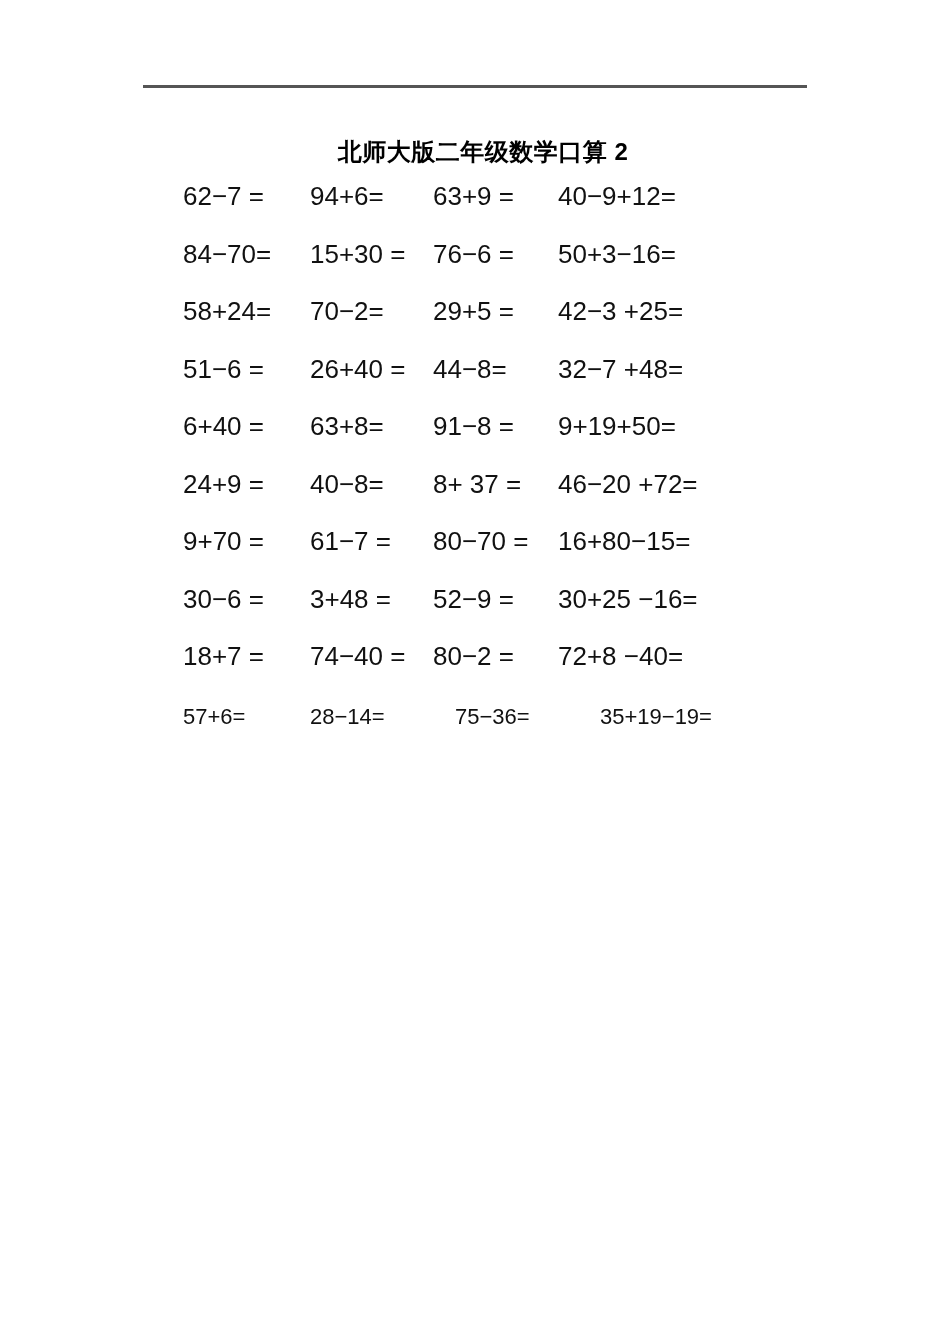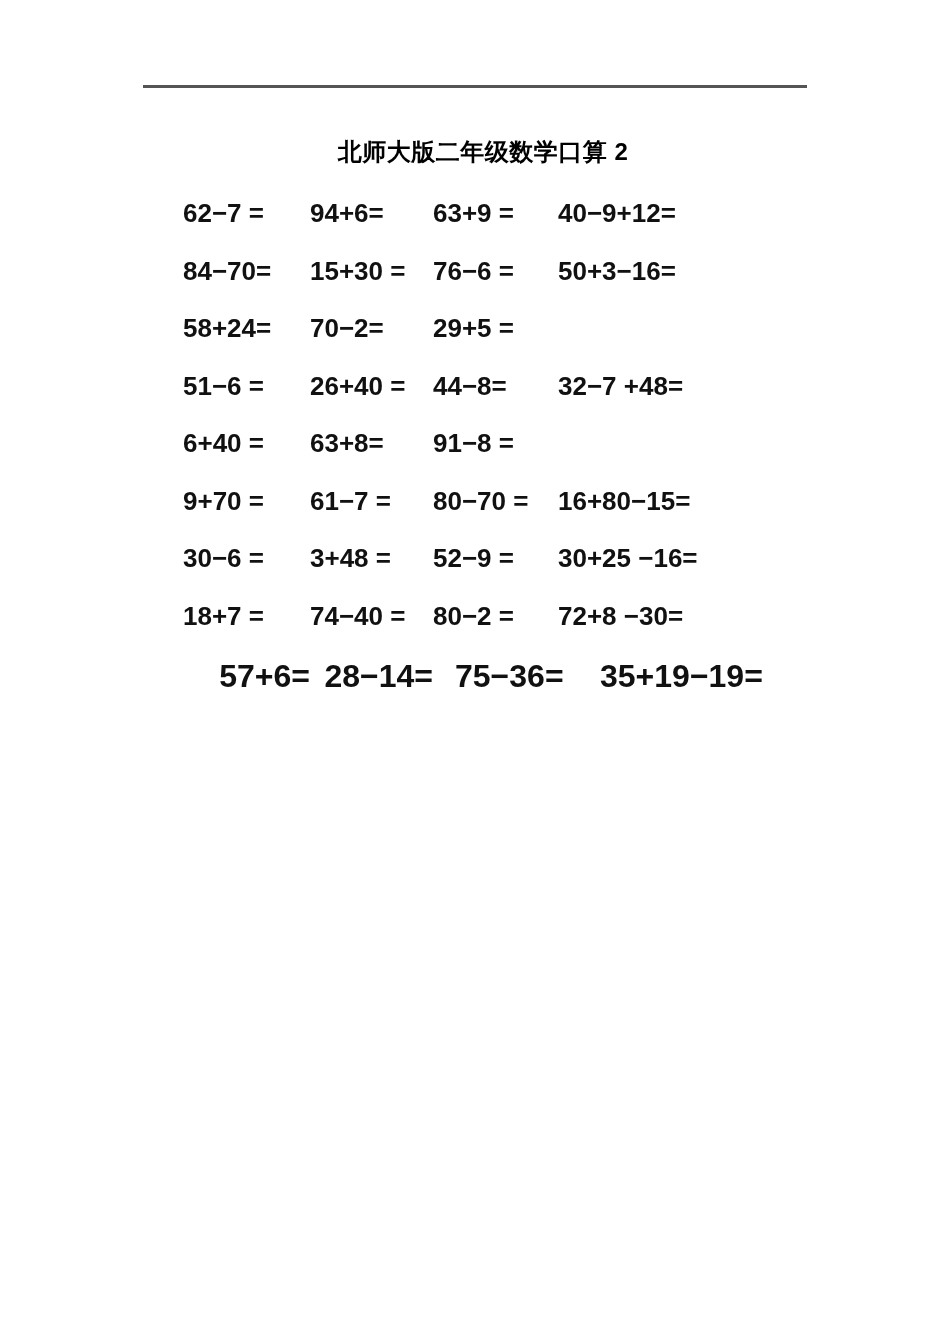--- a/index.html
+++ b/index.html
@@ -31,37 +31,36 @@
     width: 100%;
     text-align: center;
     font-size: 24px;
     font-weight: bold;
     color: #000000;
     letter-spacing: 0.5px;
   }
   .problems {
     position: absolute;
     left: 183px;
-    top: 185px;
+    top: 168px;
     width: 600px;
-    font-weight: bold;
   }
   .row {
     display: grid;
     grid-template-columns: 127px 123px 125px 180px;
     align-items: center;
     height: 57.5px;
     font-size: 26px;
     white-space: nowrap;
   }
   .cell {
     color: #111111;
   }
   
-  .row:last-child { font-size: 32px; height: 62px; text-align: right; }
+  .row:last-child { font-size: 22px; height: 62px; }
   .row:last-child .cell:nth-child(3) { padding-left: 22px; }
   .row:last-child .cell:nth-child(4) { padding-left: 42px; }
 </style>
 </head>
 <body>
 
 <div class="page">
 
   <div class="top-rule"></div>
 
@@ -80,56 +79,64 @@
       <div class="cell">84−70=</div>
       <div class="cell">15+30 =</div>
       <div class="cell">76−6 =</div>
       <div class="cell">50+3−16=</div>
     </div>
 
     <div class="row">
       <div class="cell">58+24=</div>
       <div class="cell">70−2=</div>
       <div class="cell">29+5 =</div>
+      <div class="cell">42−3 +25=</div>
     </div>
 
     <div class="row">
       <div class="cell">51−6 =</div>
       <div class="cell">26+40 =</div>
       <div class="cell">44−8=</div>
       <div class="cell">32−7 +48=</div>
     </div>
 
     <div class="row">
       <div class="cell">6+40 =</div>
       <div class="cell">63+8=</div>
       <div class="cell">91−8 =</div>
+      <div class="cell">9+19+50=</div>
     </div>
 
 
+    <div class="row">
+      <div class="cell">24+9 =</div>
+      <div class="cell">40−8=</div>
+      <div class="cell">8+ 37 =</div>
+      <div class="cell">46−20 +72=</div>
+    </div>
 
     <div class="row">
       <div class="cell">9+70 =</div>
       <div class="cell">61−7 =</div>
       <div class="cell">80−70 =</div>
       <div class="cell">16+80−15=</div>
     </div>
 
     <div class="row">
       <div class="cell">30−6 =</div>
       <div class="cell">3+48 =</div>
       <div class="cell">52−9 =</div>
       <div class="cell">30+25 −16=</div>
     </div>
 
     <div class="row">
       <div class="cell">18+7 =</div>
       <div class="cell">74−40 =</div>
       <div class="cell">80−2 =</div>
-      <div class="cell">72+8 −30=</div>
+      <div class="cell">72+8 −40=</div>
     </div>
 
     <div class="row">
       <div class="cell">57+6=</div>
       <div class="cell">28−14=</div>
       <div class="cell">75−36=</div>
       <div class="cell">35+19−19=</div>
     </div>
 
   </div>

